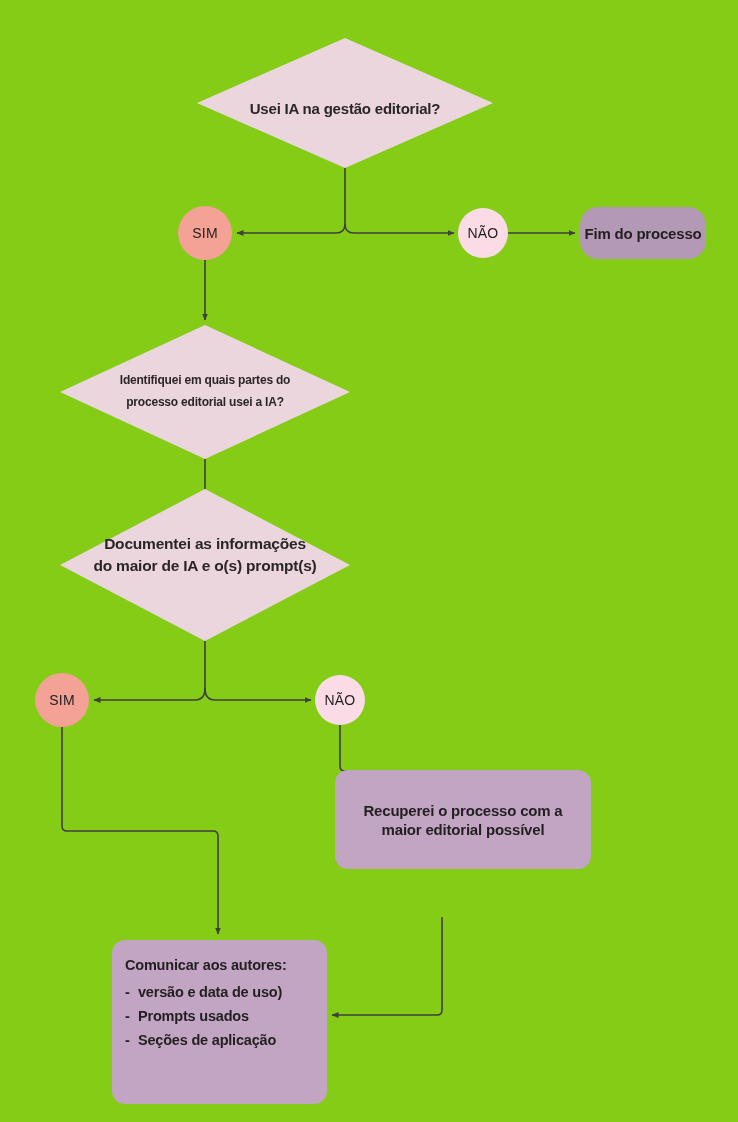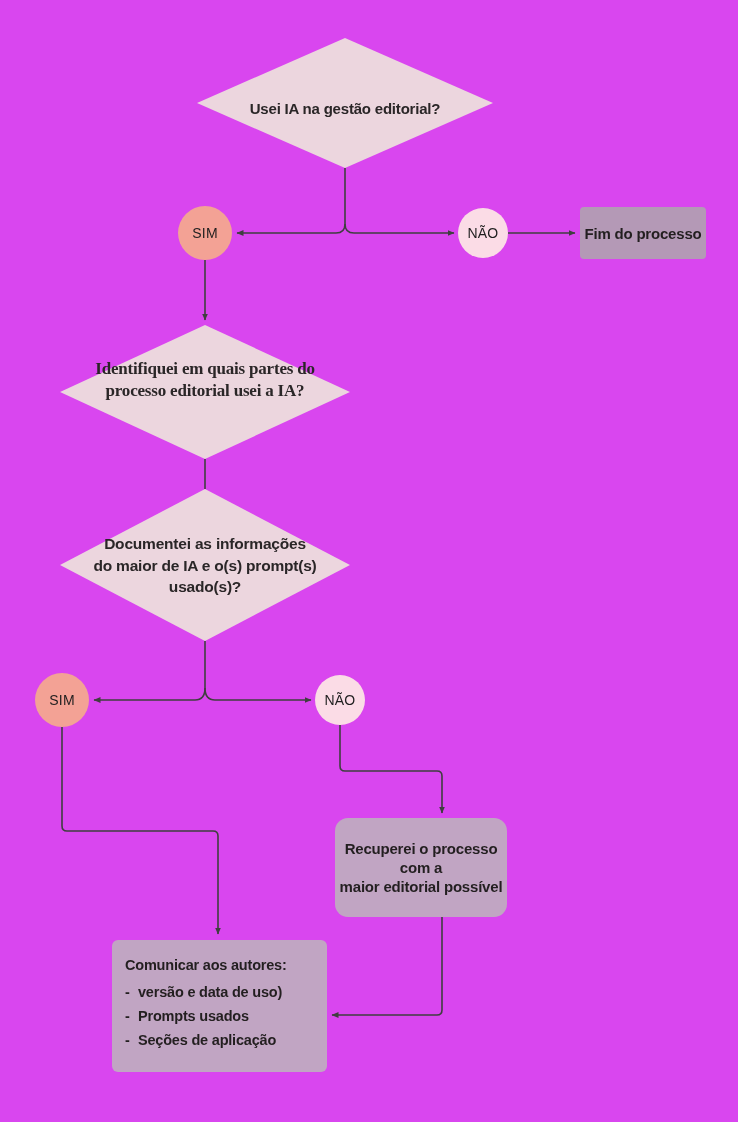--- a/index.html
+++ b/index.html
@@ -1,47 +1,47 @@
 <!DOCTYPE html>
 <html><head>
 <meta charset="utf-8">
 <style>
   html,body{margin:0;padding:0;background:#ffffff;}
   .canvas{
-    position:relative;width:738px;height:1122px;background:#d946ef;overflow:hidden;
+    position:relative;width:738px;height:1122px;background:#84cc16;overflow:hidden;
     font-family:"Liberation Sans","DejaVu Sans",sans-serif;color:#231f20;
   }
   svg.layer{position:absolute;left:0;top:0;width:738px;height:1122px;}
 
   .dlabel{position:absolute;text-align:center;font-weight:700;letter-spacing:-0.2px;color:#2a2627;}
   .dlabel.d1{left:205px;top:99px;width:280px;font-size:15px;line-height:20px;}
-  .dlabel.d2{left:65px;top:358px;width:280px;font-size:17px;line-height:21.5px;font-family:Liberation Serif, serif;}
+  .dlabel.d2{left:65px;top:370px;width:280px;font-size:12px;line-height:21.5px;}
   .dlabel.d3{left:65px;top:533px;width:280px;font-size:15.5px;line-height:21.5px;}
 
   .node-circle{
     position:absolute;border-radius:50%;display:flex;align-items:center;justify-content:center;
     font-size:14px;font-weight:400;color:#1f1f1f;letter-spacing:0.2px;
   }
   .yes1{left:178px;top:206px;width:54px;height:54px;background:#f3a295;}
   .no1 {left:458px;top:208px;width:50px;height:50px;background:#fbdce6;}
   .yes2{left:35px;top:673px;width:54px;height:54px;background:#f3a295;}
   .no2 {left:315px;top:675px;width:50px;height:50px;background:#fbdce6;}
 
-  .procbox{position:absolute;border-radius:4px;font-weight:700;letter-spacing:-0.2px;color:#231f20;}
+  .procbox{position:absolute;border-radius:18px;font-weight:700;letter-spacing:-0.2px;color:#231f20;}
   .endbox{
     left:580px;top:207px;width:126px;height:52px;background:#b499b6;
     display:flex;align-items:center;justify-content:center;font-size:15px;
   }
   .recoverbox{
-    left:335px;top:818px;width:172px;height:99px;background:#c1a5c3;border-radius:13px;
+    left:335px;top:770px;width:256px;height:99px;background:#c1a5c3;border-radius:13px;
     display:flex;flex-direction:column;align-items:center;justify-content:center;
     font-size:15px;line-height:19px;text-align:center;
   }
   .commbox{
-    left:112px;top:940px;width:215px;height:132px;background:#c1a5c3;border-radius:6px;
+    left:112px;top:940px;width:215px;height:164px;background:#c1a5c3;border-radius:13px;
     box-sizing:border-box;padding:17px 11px 0 13px;font-size:14.5px;line-height:17px;
   }
   .comm-heading{margin-bottom:10px;}
   .bullet-row{display:flex;margin-bottom:7px;}
   .bullet-dash{width:13px;flex:0 0 13px;}
   .bullet-lines{flex:1;}
   .spread{word-spacing:6px;}
 </style>
 </head>
 <body>
@@ -78,21 +78,20 @@
   <div class="dlabel d1">
     <div>Usei IA na gestão editorial?</div>
   </div>
   <div class="dlabel d2">
     <div>Identifiquei em quais partes do</div>
     <div>processo editorial usei a IA?</div>
   </div>
   <div class="dlabel d3">
     <div>Documentei as informações</div>
     <div>do maior de IA e o(s) prompt(s)</div>
-    <div>usado(s)?</div>
   </div>
 
   <div class="node-circle yes1">
     <span>SIM</span>
   </div>
   <div class="node-circle no1">
     <span>NÃO</span>
   </div>
   <div class="node-circle yes2">
     <span>SIM</span>

